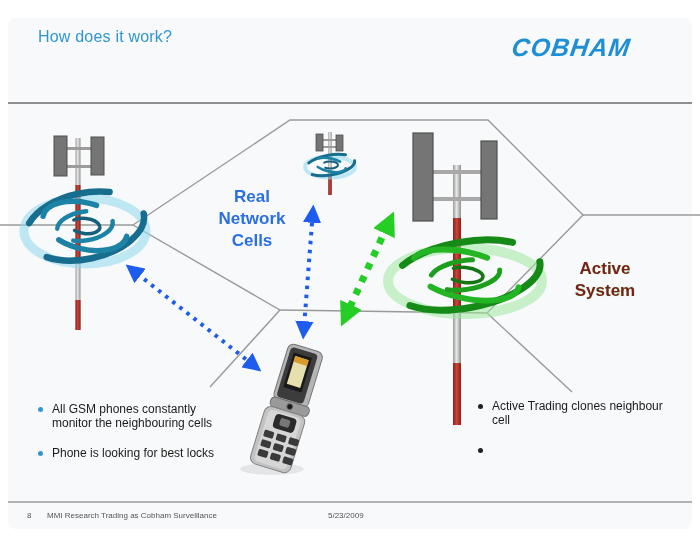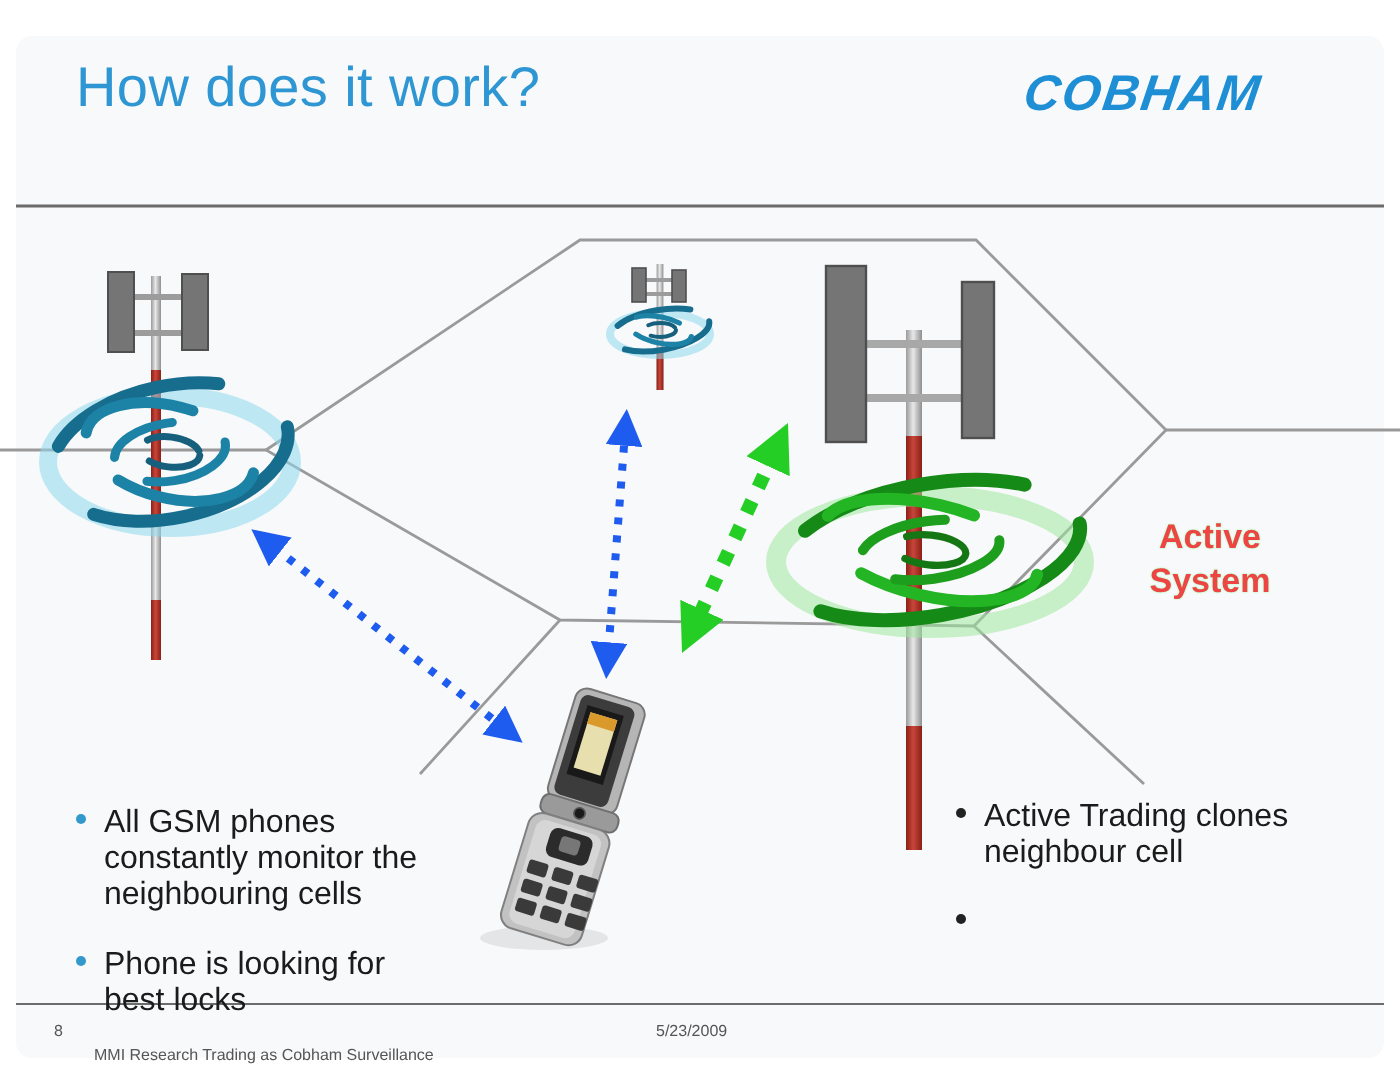--- a/index.html
+++ b/index.html
@@ -1,37 +1,37 @@
 <!DOCTYPE html>
 <html><head>
 <meta charset="utf-8">
 <style>
   html,body{margin:0;padding:0;background:#ffffff;}
   #page{position:relative;width:700px;height:537px;background:#ffffff;overflow:hidden;
         font-family:"Liberation Sans",sans-serif;}
   .slide-panel{position:absolute;left:8px;top:18px;width:684px;height:511px;
                background:#f8f9fa;border-radius:8px;}
   .abs{position:absolute;}
-  .title{left:38px;top:28px;font-size:28px;color:#2E96D2;letter-spacing:.2px;}
+  .title{left:38px;top:28px;font-size:16px;color:#2E96D2;letter-spacing:.2px;}
   .logo{left:512px;top:33px;font-size:25px;font-weight:bold;font-style:italic;
         color:#1E8FD5;letter-spacing:1px;transform:skewX(-8deg);}
   .net-label{left:204px;top:186px;width:96px;text-align:center;font-size:17px;
              font-weight:bold;color:#2B6FE4;line-height:1.3;}
   .active-label{left:562px;top:258px;width:86px;text-align:center;font-size:17px;
-             font-weight:bold;color:#ef4444;text-shadow:0 0 1px #7dff96;line-height:1.3;}
-  ul.bullets{list-style:none;margin:0;padding:0;font-size:16px;color:#1b1b1b;line-height:1.13;}
+             font-weight:bold;color:#7f1d1d;text-shadow:0 0 1px #7dff96;line-height:1.3;}
+  ul.bullets{list-style:none;margin:0;padding:0;font-size:12px;color:#1b1b1b;line-height:1.13;}
   ul.bullets li{position:relative;padding-left:16px;margin-bottom:17px;}
   ul.bullets li .dot{position:absolute;left:2px;top:4px;width:5px;height:5px;border-radius:50%;}
   .bullets-left{left:36px;top:403px;width:186px;}
   .bullets-left .dot{background:#3399CC;}
   .bullets-right{left:476px;top:400px;width:200px;}
   .bullets-right .dot{background:#222;}
   .footer{font-size:8px;color:#555;}
   .f-num{left:27px;top:511px;}
-  .f-text{left:47px;top:511px;margin-top:12px;}
+  .f-text{left:47px;top:511px;}
   .f-date{left:328px;top:511px;}
 </style>
 </head>
 <body>
 
 <div id="page">
   <div class="slide-panel"></div>
 
   <svg class="abs" style="left:0;top:0" width="700" height="537" viewBox="0 0 700 537">
     <defs>
@@ -143,20 +143,21 @@
         <rect x="-18" y="50" width="10" height="7" rx="1.5"></rect>
           <rect x="-5" y="50" width="10" height="7" rx="1.5"></rect>
           <rect x="8" y="50" width="10" height="7" rx="1.5"></rect>
       </g>
     </g>
   </svg>
 
   <div class="abs title">How does it work?</div>
   <div class="abs logo">COBHAM</div>
 
+  <div class="abs net-label">Real Network Cells</div>
   <div class="abs active-label">Active System</div>
 
   <ul class="abs bullets bullets-left">
     <li>
       <span class="dot"></span>
       <span>All GSM phones constantly monitor the neighbouring cells</span>
     </li>
     <li>
       <span class="dot"></span>
       <span>Phone is looking for best locks</span>

